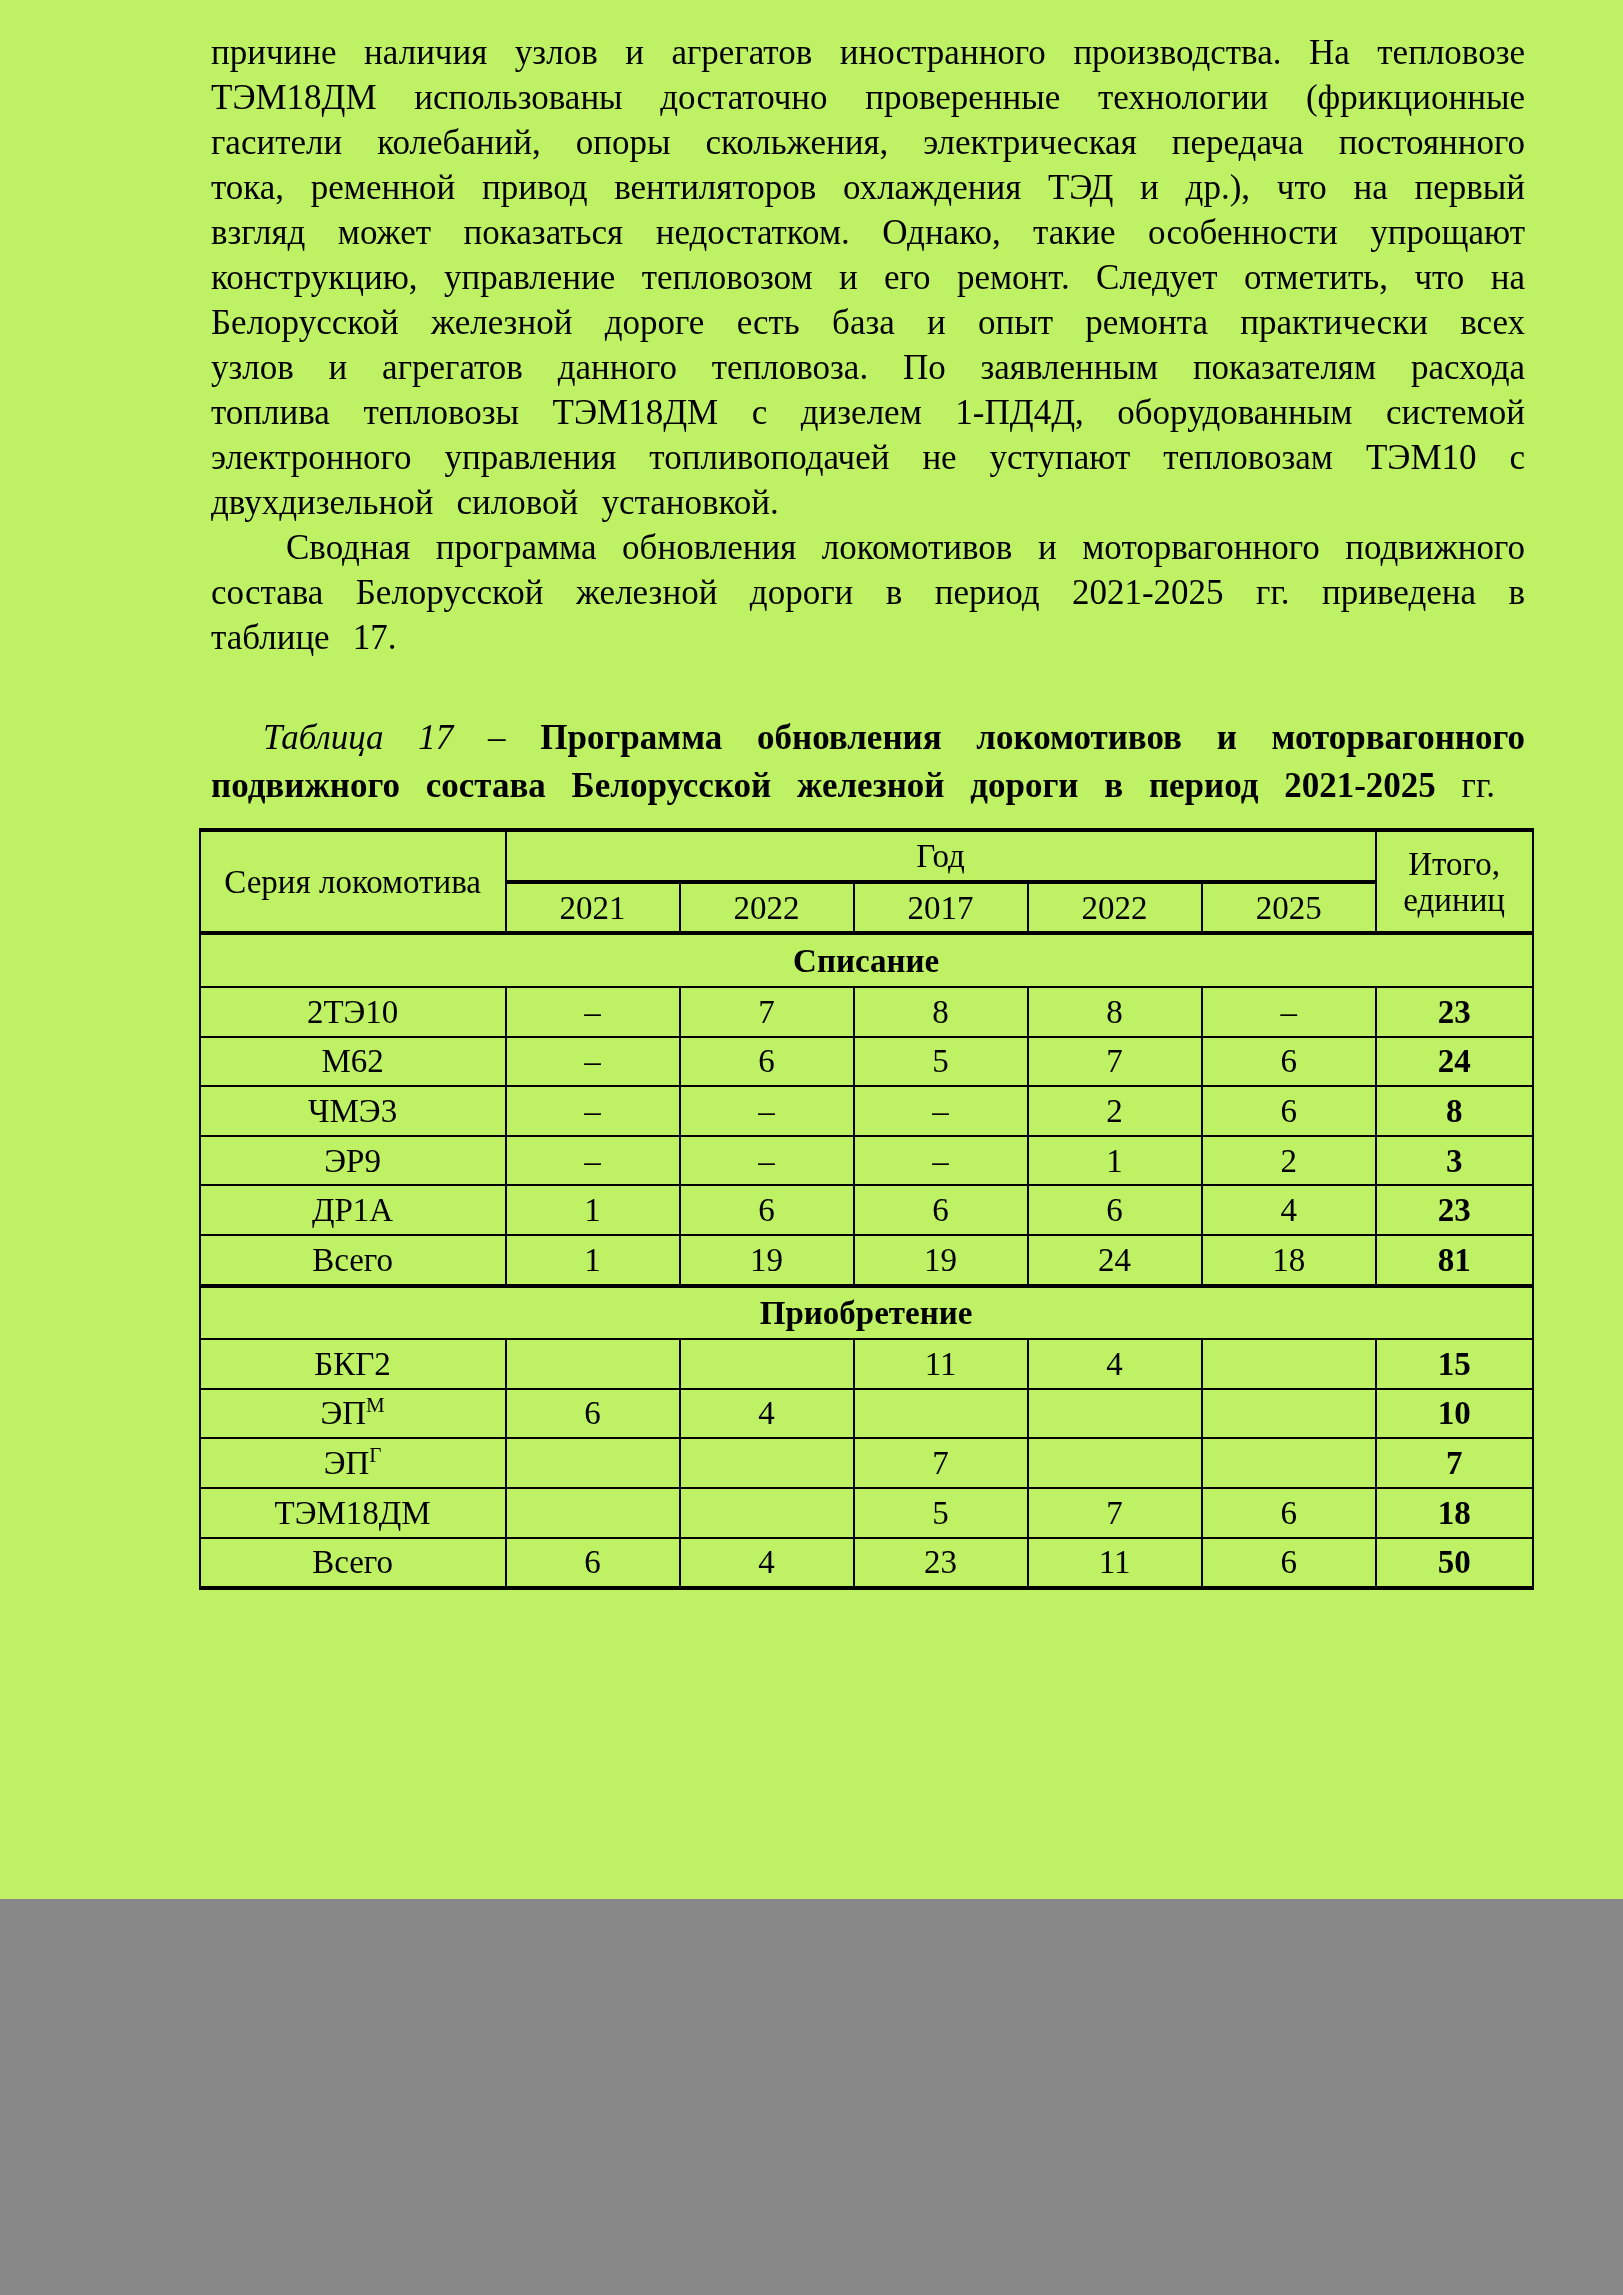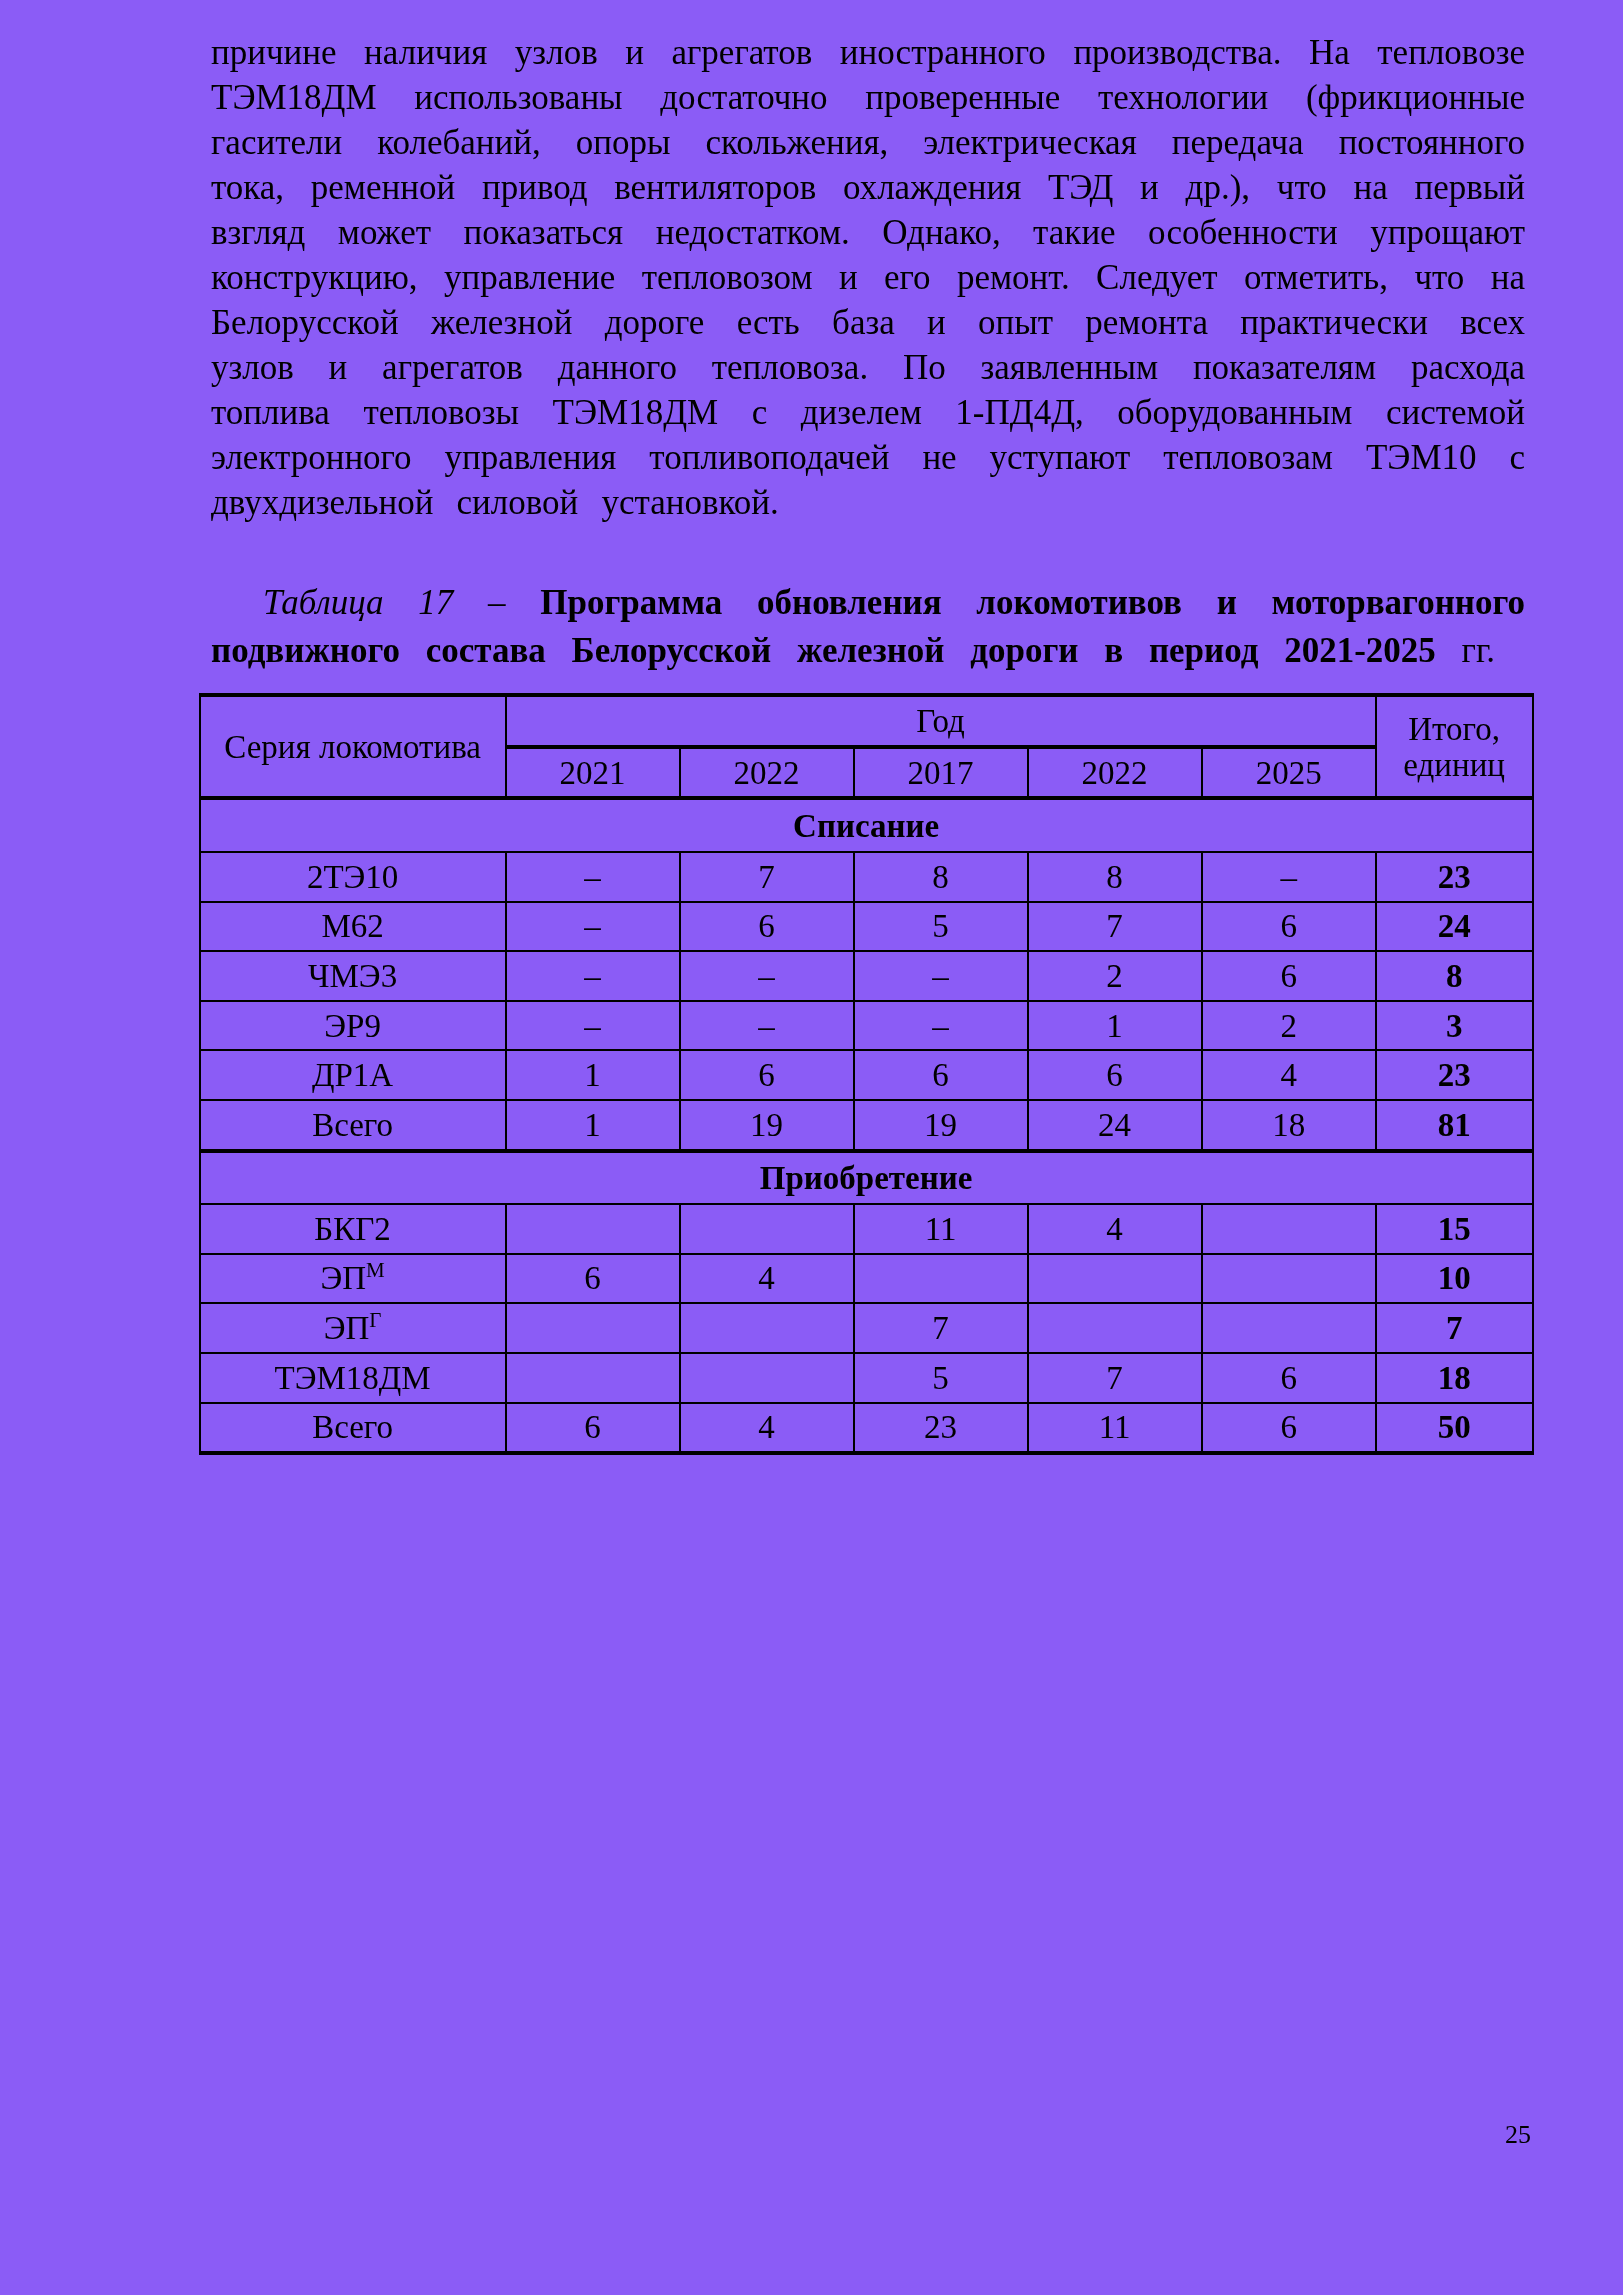--- a/index.html
+++ b/index.html
@@ -3,22 +3,22 @@
 <meta charset="utf-8">
 <style>
   html, body {
     margin: 0;
     padding: 0;
     background: #888;
   }
   .page {
     position: relative;
     width: 1623px;
-    height: 2295px;
-    background: #8b5cf6;
+    height: 1899px;
+    background: #bef264;
     color: #000000;
     font-family: "Liberation Serif", "DejaVu Serif", serif;
     overflow: hidden;
   }
   .content {
     position: absolute;
     left: 211px;
     top: 30px;
     width: 1314px;
   }
@@ -93,20 +93,21 @@
     line-height: 39px;
   }
 </style>
 </head>
 <body>
 
 <div class="page">
   <div class="content">
 
     <p class="body-text">причине наличия узлов и агрегатов иностранного производства. На тепловозе ТЭМ18ДМ использованы достаточно проверенные технологии (фрикционные гасители колебаний, опоры скольжения, электрическая передача постоянного тока, ременной привод вентиляторов охлаждения ТЭД и др.), что на первый взгляд может показаться недостатком. Однако, такие особенности упрощают конструкцию, управление тепловозом и его ремонт. Следует отметить, что на Белорусской железной дороге есть база и опыт ремонта практически всех узлов и агрегатов данного тепловоза. По заявленным показателям расхода топлива тепловозы ТЭМ18ДМ с дизелем 1-ПД4Д, оборудованным системой электронного управления топливоподачей не уступают тепловозам ТЭМ10 с двухдизельной силовой установкой.</p>
+    <p class="body-text indent">Сводная программа обновления локомотивов и моторвагонного подвижного состава Белорусской железной дороги в период 2021-2025 гг. приведена в таблице 17.</p>
 
     <p class="caption"><span class="cap-label">Таблица 17</span><span> </span><span class="cap-label">–</span><span> </span><span class="cap-title">Программа обновления локомотивов и моторвагонного подвижного состава Белорусской железной дороги в период 2021-2025</span><span class="cap-suffix"> гг.</span></p>
 
     <table class="doc-table">
       <colgroup>
         <col style="width:306px">
         <col style="width:174px">
         <col style="width:174px">
         <col style="width:174px">
         <col style="width:174px">

